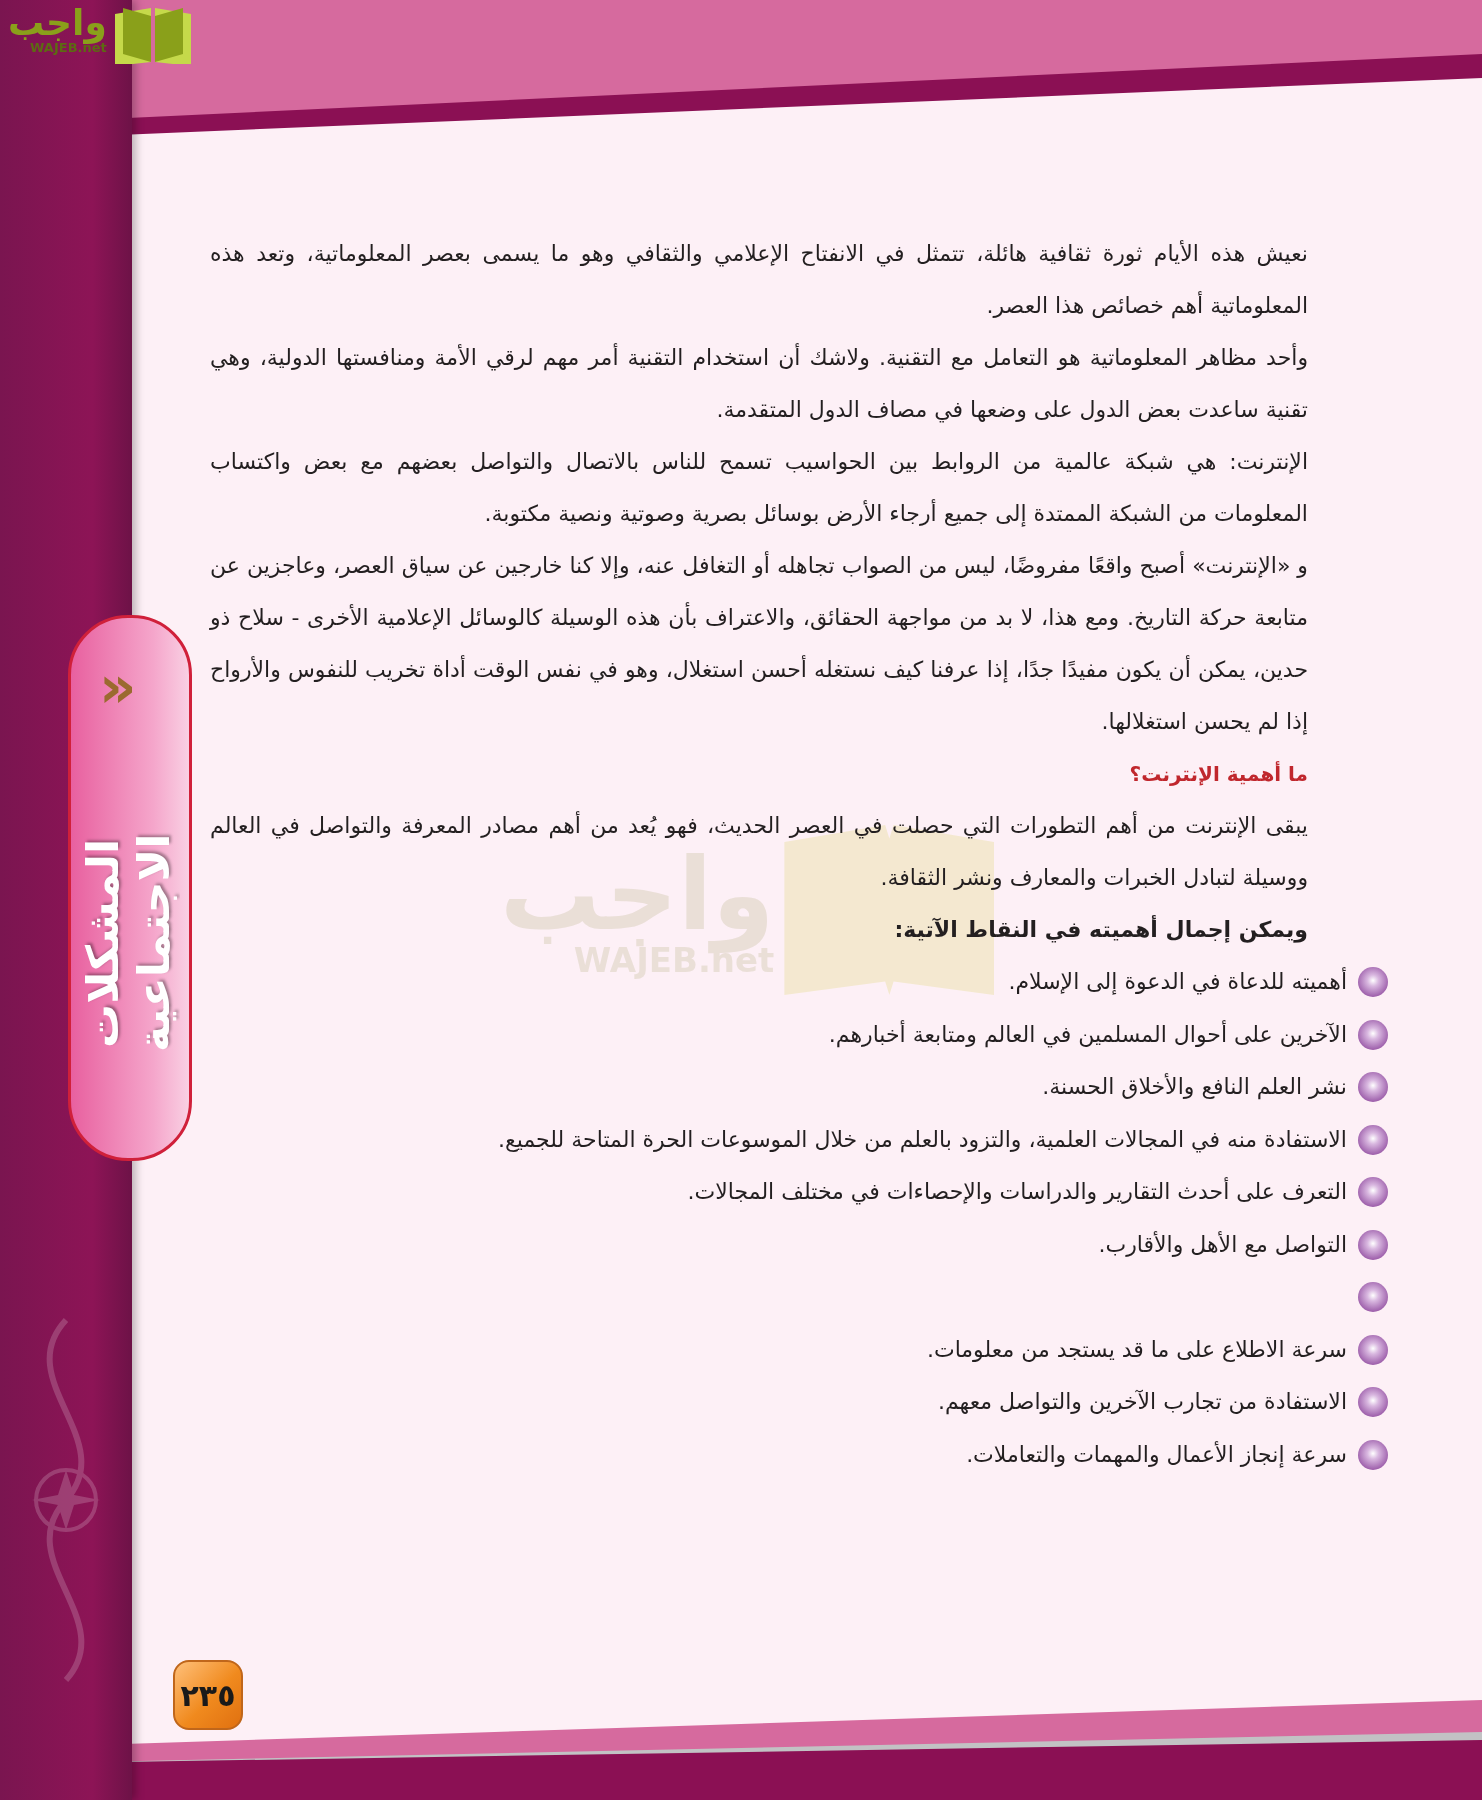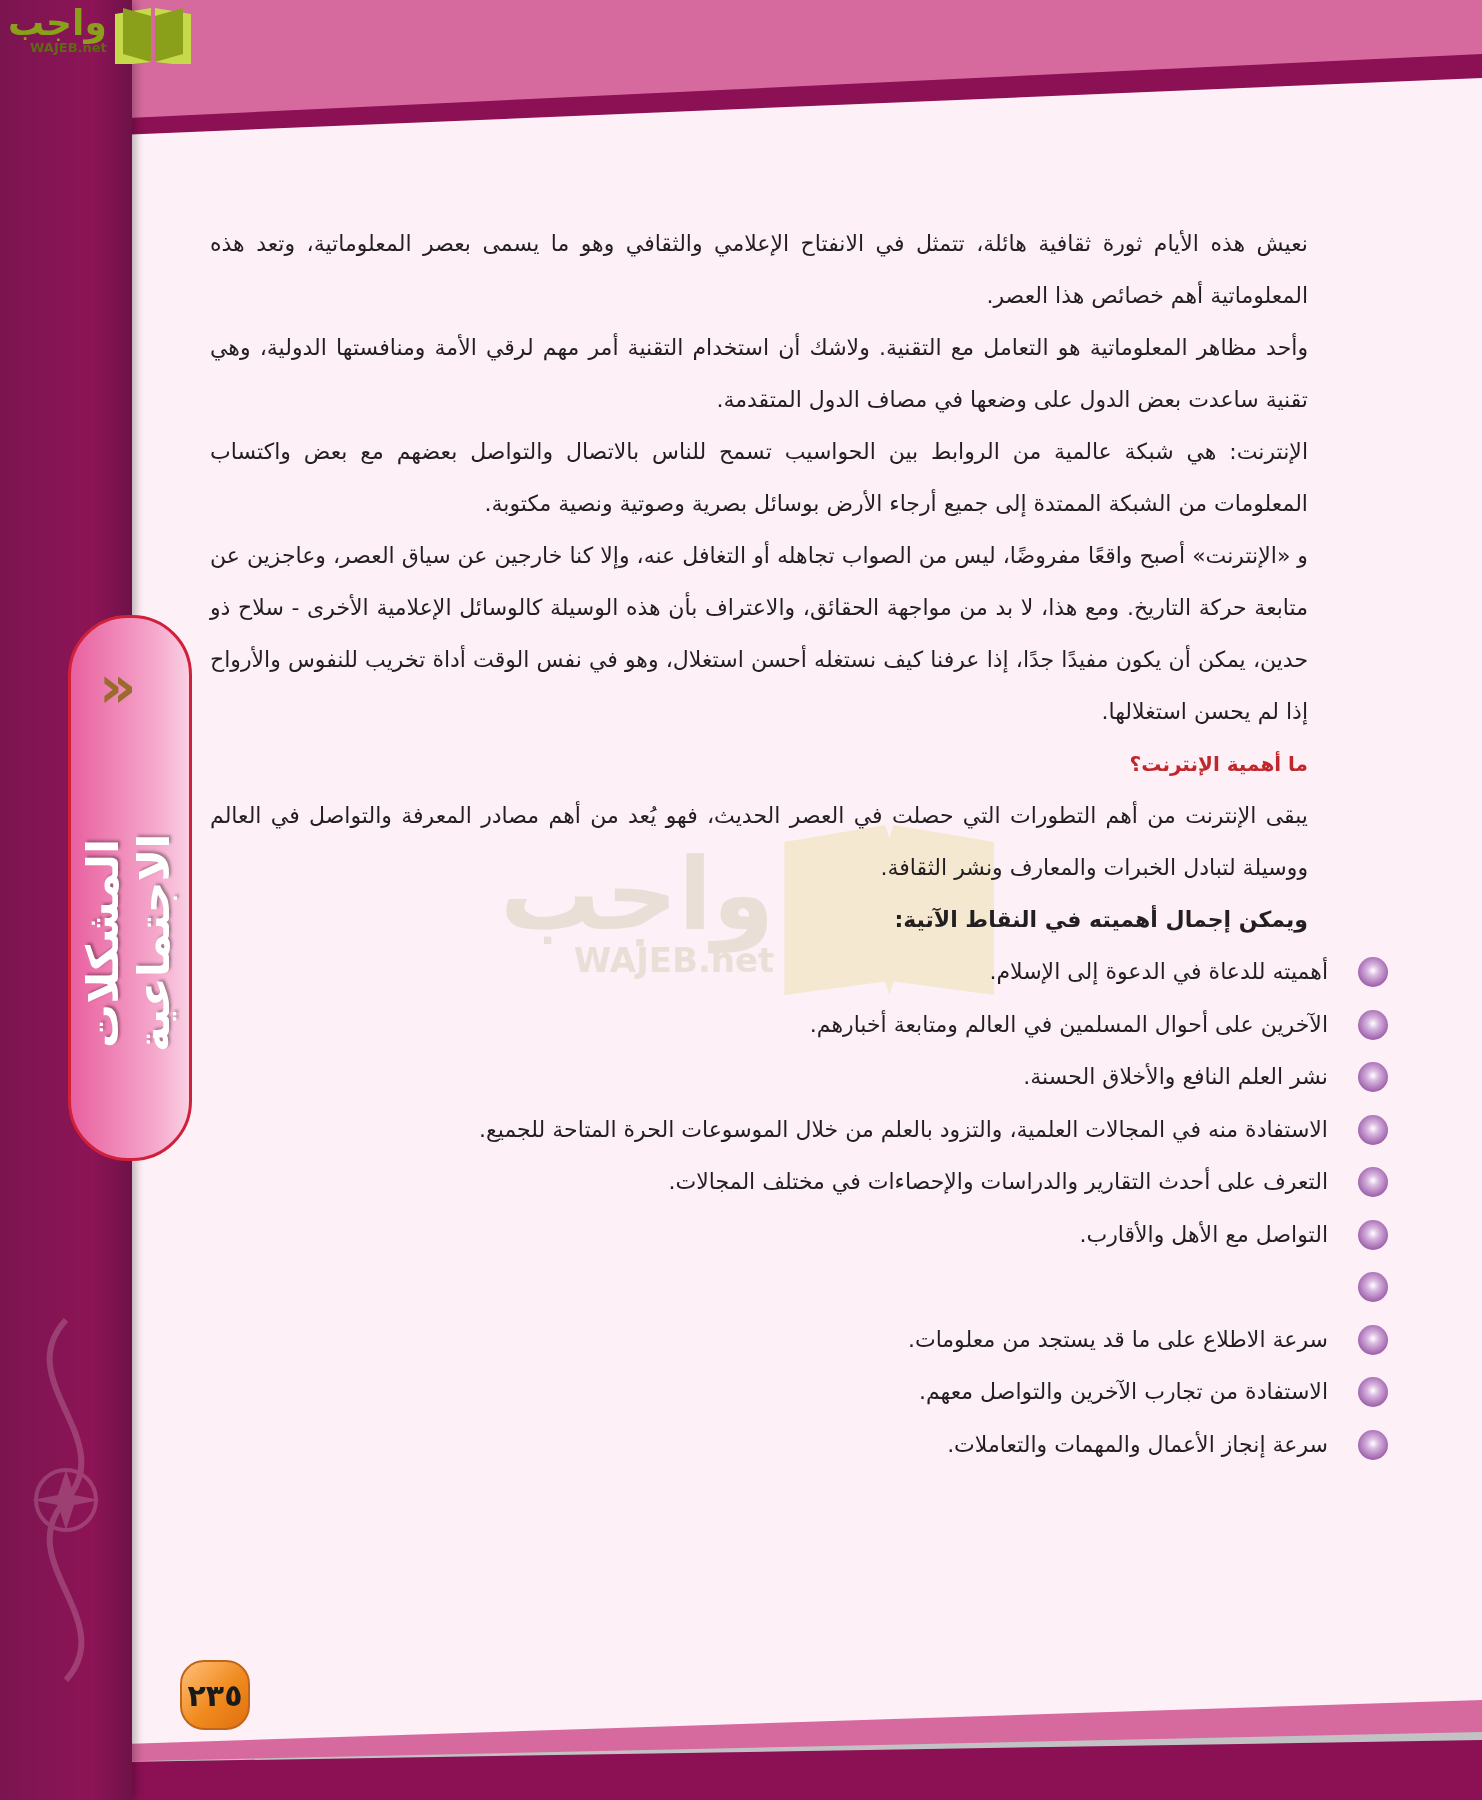--- a/index.html
+++ b/index.html
@@ -10,33 +10,33 @@
   .bottom-pink{position:absolute;left:0;top:1700px;width:1482px;height:100px;background:#d66a9e;clip-path:polygon(0 48px,100% 0,100% 100%,0 100%);z-index:1;}
   .bottom-gray{position:absolute;left:0;top:1720px;width:1482px;height:80px;background:#c2c2c4;clip-path:polygon(0 44px,100% 12px,100% 100%,0 100%);z-index:1;}
   .bottom-dark{position:absolute;left:0;top:1740px;width:1482px;height:60px;background:#8b1054;clip-path:polygon(0 24px,100% 0,100% 100%,0 100%);z-index:1;}
   .logo{position:absolute;left:8px;top:4px;z-index:5;display:flex;align-items:flex-start;gap:6px;}
   .logo-text{display:flex;flex-direction:column;align-items:flex-end;color:#8aa01a;}
   .logo-ar{font-size:36px;font-weight:bold;line-height:38px;color:#8aa01a;}
   .logo-en{font-size:13px;font-weight:bold;color:#5d6a12;line-height:12px;}
   .chapter-tab{position:absolute;left:68px;top:615px;width:118px;height:540px;border-radius:60px;background:linear-gradient(90deg,#e8609f,#f5a6cb 70%,#f9d0e3);border:3px solid #d0203a;z-index:4;}
   .chevrons{position:absolute;left:28px;top:40px;font-size:58px;font-weight:bold;color:#9b6a2f;letter-spacing:-14px;line-height:58px;}
   .chapter-title{position:absolute;left:12px;top:130px;width:90px;height:390px;writing-mode:vertical-rl;transform:rotate(180deg);color:#ffffff;font-size:44px;font-weight:bold;text-align:center;text-shadow:2px 2px 3px rgba(0,0,0,0.35);display:flex;align-items:center;justify-content:center;}
-  .content{position:absolute;left:210px;top:218px;width:1098px;direction:rtl;z-index:3;color:#231f20;font-size:22px;line-height:52px;}
+  .content{position:absolute;left:210px;top:228px;width:1098px;direction:rtl;z-index:3;color:#231f20;font-size:22px;line-height:52px;}
   .para{margin:0;text-align:justify;}
   .heading{color:#c0272d;font-weight:bold;font-size:20px;margin:0;}
   .subhead{font-weight:bold;margin:0;}
   .bullets{list-style:none;margin:0;padding:0 0 0 0;}
-  .bullet-item{display:flex;align-items:center;gap:30px;height:52.5px;padding-right:0;margin-right:-80px;}
+  .bullet-item{display:flex;align-items:center;gap:11px;height:52.5px;padding-right:0;margin-right:-80px;}
   .bullet-dot{width:30px;height:30px;border-radius:50%;background:radial-gradient(circle at 50% 45%,#ffffff 0%,#d9b8e0 25%,#9a5aa8 75%,#7e3f8e 100%);flex:0 0 30px;}
   .watermark{position:absolute;left:500px;top:825px;z-index:2;opacity:0.35;display:flex;align-items:center;gap:10px;}
   .wm-text{display:flex;flex-direction:column;align-items:flex-end;color:#c8c0a0;}
   .wm-ar{font-size:100px;font-weight:bold;line-height:100px;}
   .wm-en{font-size:34px;font-weight:bold;line-height:30px;}
   .wm-book{width:210px;height:170px;background:#e4dc8a;clip-path:polygon(0 10%,48% 0,50% 8%,52% 0,100% 10%,100% 100%,52% 92%,50% 100%,48% 92%,0 100%);}
-  .page-num{position:absolute;left:180px;top:1660px;width:66px;height:66px;border-radius:24px;background:linear-gradient(135deg,#ffc07a,#f08a1e 55%,#e07010);border:2px solid #c0661a;display:flex;align-items:center;justify-content:center;font-size:30px;font-weight:bold;color:#1a1a1a;z-index:4;direction:rtl;}
+  .page-num{position:absolute;left:173px;top:1660px;width:66px;height:66px;border-radius:16px;background:linear-gradient(135deg,#ffc07a,#f08a1e 55%,#e07010);border:2px solid #c0661a;display:flex;align-items:center;justify-content:center;font-size:30px;font-weight:bold;color:#1a1a1a;z-index:4;direction:rtl;}
   .ornament{position:absolute;left:0;top:1300px;width:132px;height:400px;z-index:3;opacity:0.18;}
 </style>
 </head>
 <body>
 
 <div class="top-band"></div>
 <div class="top-stripe"></div>
 <div class="left-band"></div>
 <svg class="ornament" viewBox="0 0 132 400">
   <path d="M66 20 C10 80 120 140 66 200 C10 260 120 320 66 380" stroke="#fff" stroke-width="6" fill="none"></path>

